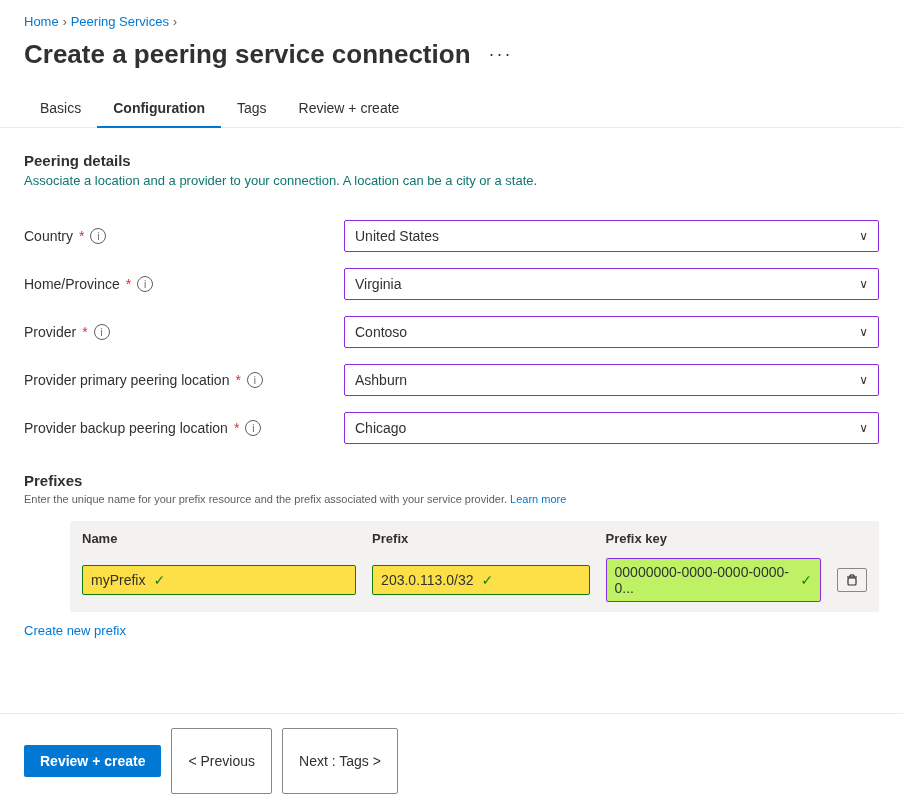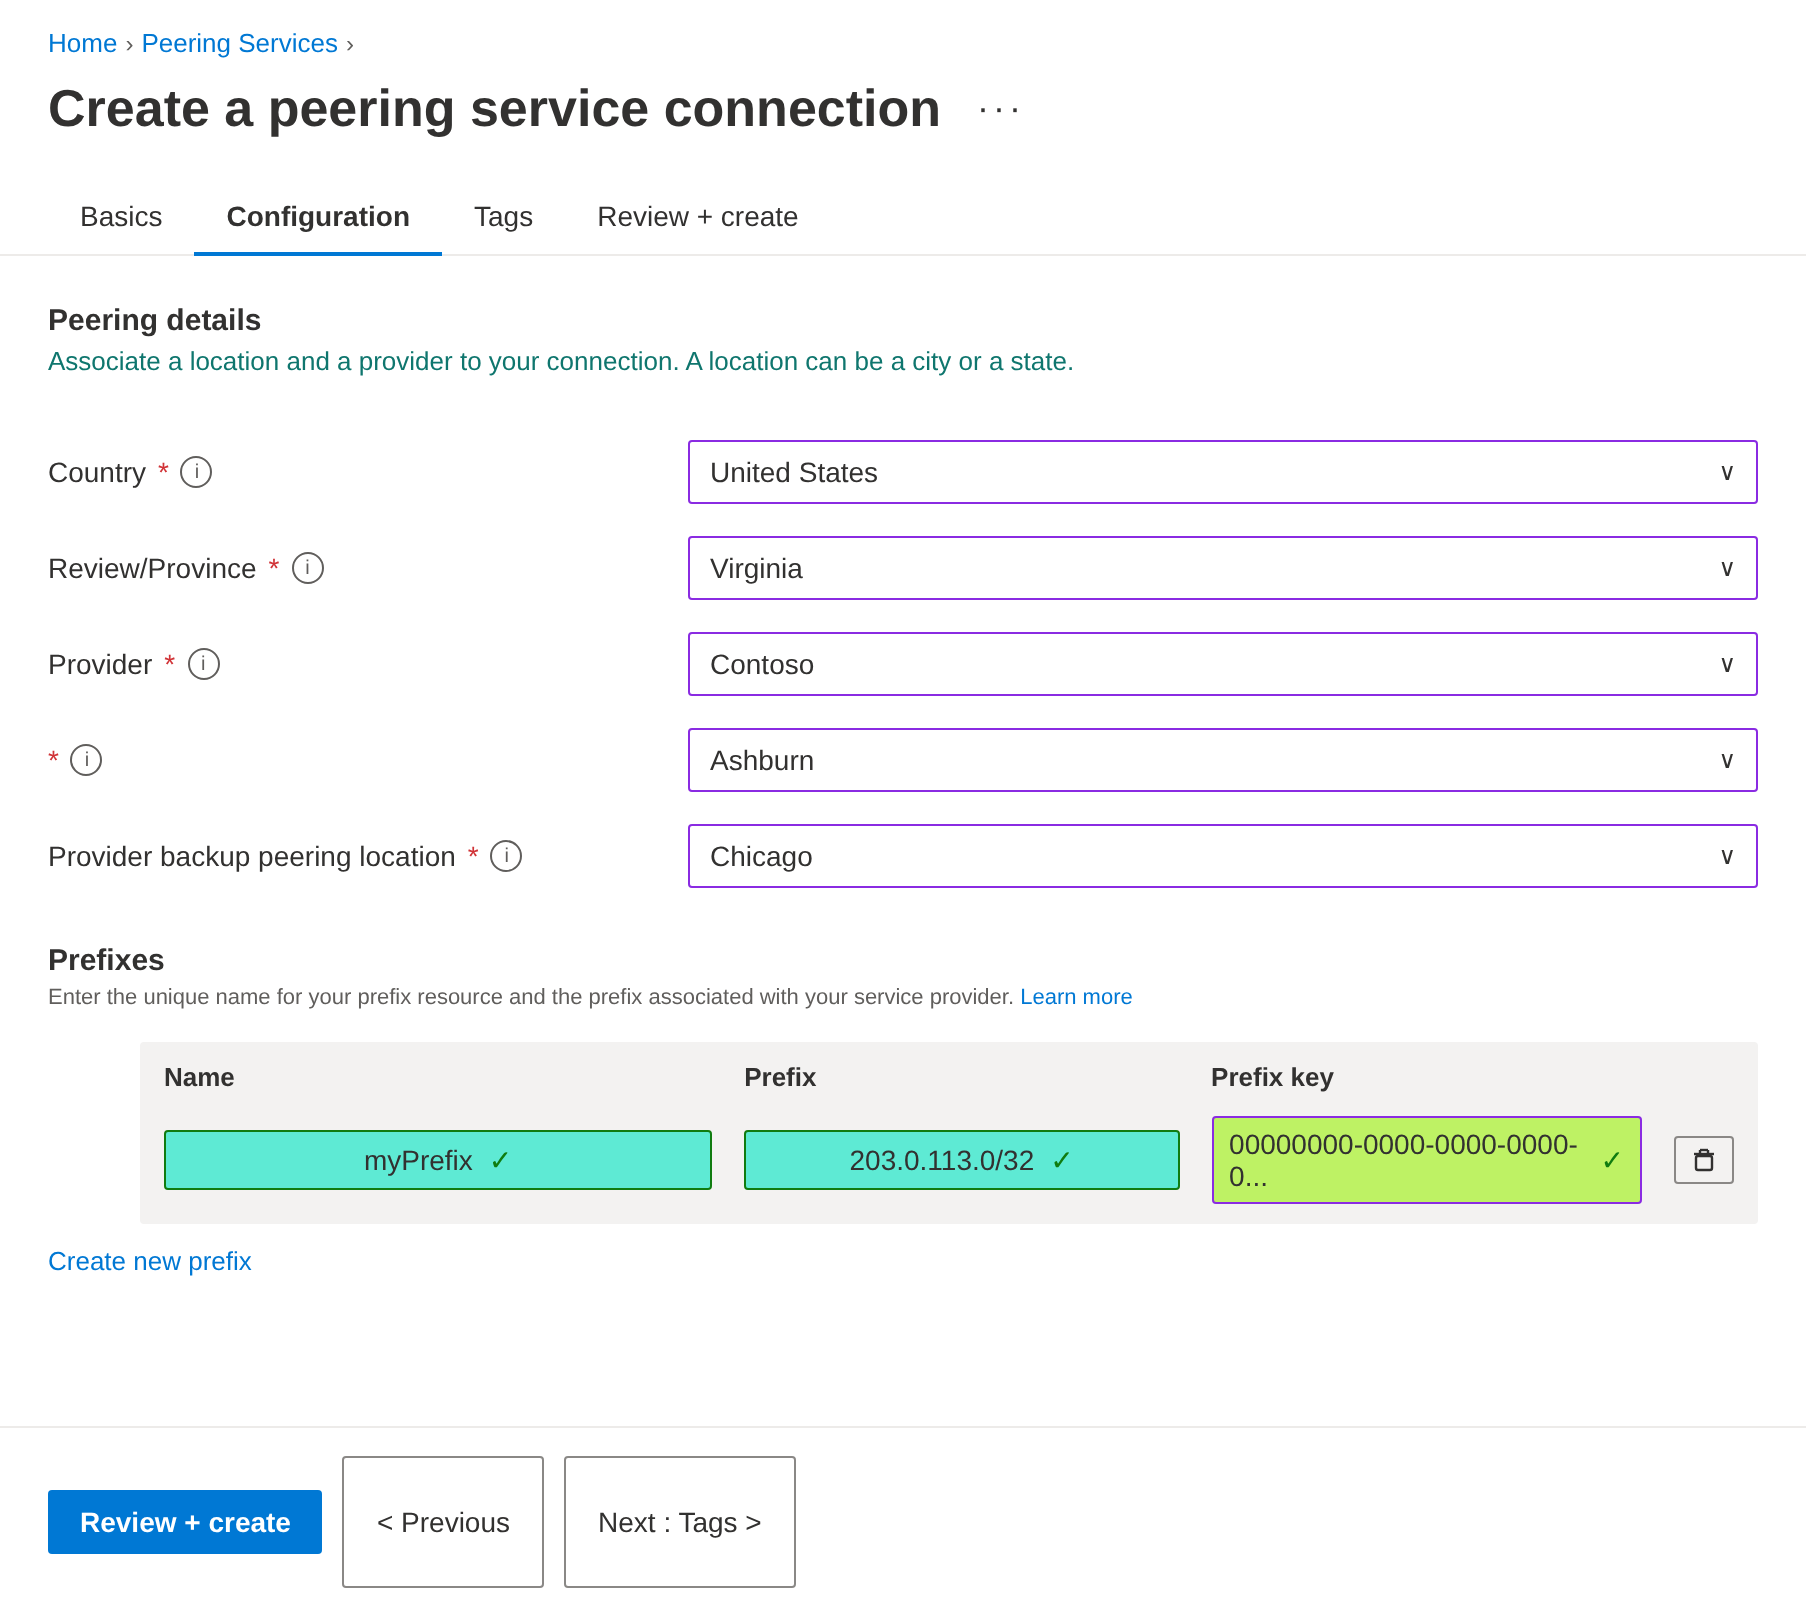--- a/index.html
+++ b/index.html
@@ -142,26 +142,25 @@
     .prefixes-desc a {
       color: #0078d4;
       text-decoration: none;
     }
     .prefix-input-box {
       display: flex;
       align-items: center;
       border: 1px solid #8a2be2;
       border-radius: 2px;
       padding: 5px 8px;
-      background: #5eead4;
+      background: #fde047;
       font-size: 14px;
       color: #323130;
       min-height: 30px;
       gap: 8px;
-      justify-content: center;
     }
     .prefix-input-box.valid-green {
       border-color: #107c10;
     }
     .check-icon {
       color: #107c10;
       font-size: 14px;
     }
     .prefix-key-box {
       display: flex;
@@ -284,21 +283,21 @@
     <div class="form-control">
       <div class="select-box">
         <span>United States</span>
         <span class="chevron-down">∨</span>
       </div>
     </div>
   </div>
 
   <div class="form-row">
     <div class="form-label">
-      <span>Review/Province</span>
+      <span>Home/Province</span>
       <span class="required-star">*</span>
       <i class="info-icon">i</i>
     </div>
     <div class="form-control">
       <div class="select-box">
         <span>Virginia</span>
         <span class="chevron-down">∨</span>
       </div>
     </div>
   </div>
@@ -312,20 +311,21 @@
     <div class="form-control">
       <div class="select-box">
         <span>Contoso</span>
         <span class="chevron-down">∨</span>
       </div>
     </div>
   </div>
 
   <div class="form-row">
     <div class="form-label">
+      <span>Provider primary peering location</span>
       <span class="required-star">*</span>
       <i class="info-icon">i</i>
     </div>
     <div class="form-control">
       <div class="select-box">
         <span>Ashburn</span>
         <span class="chevron-down">∨</span>
       </div>
     </div>
   </div>

